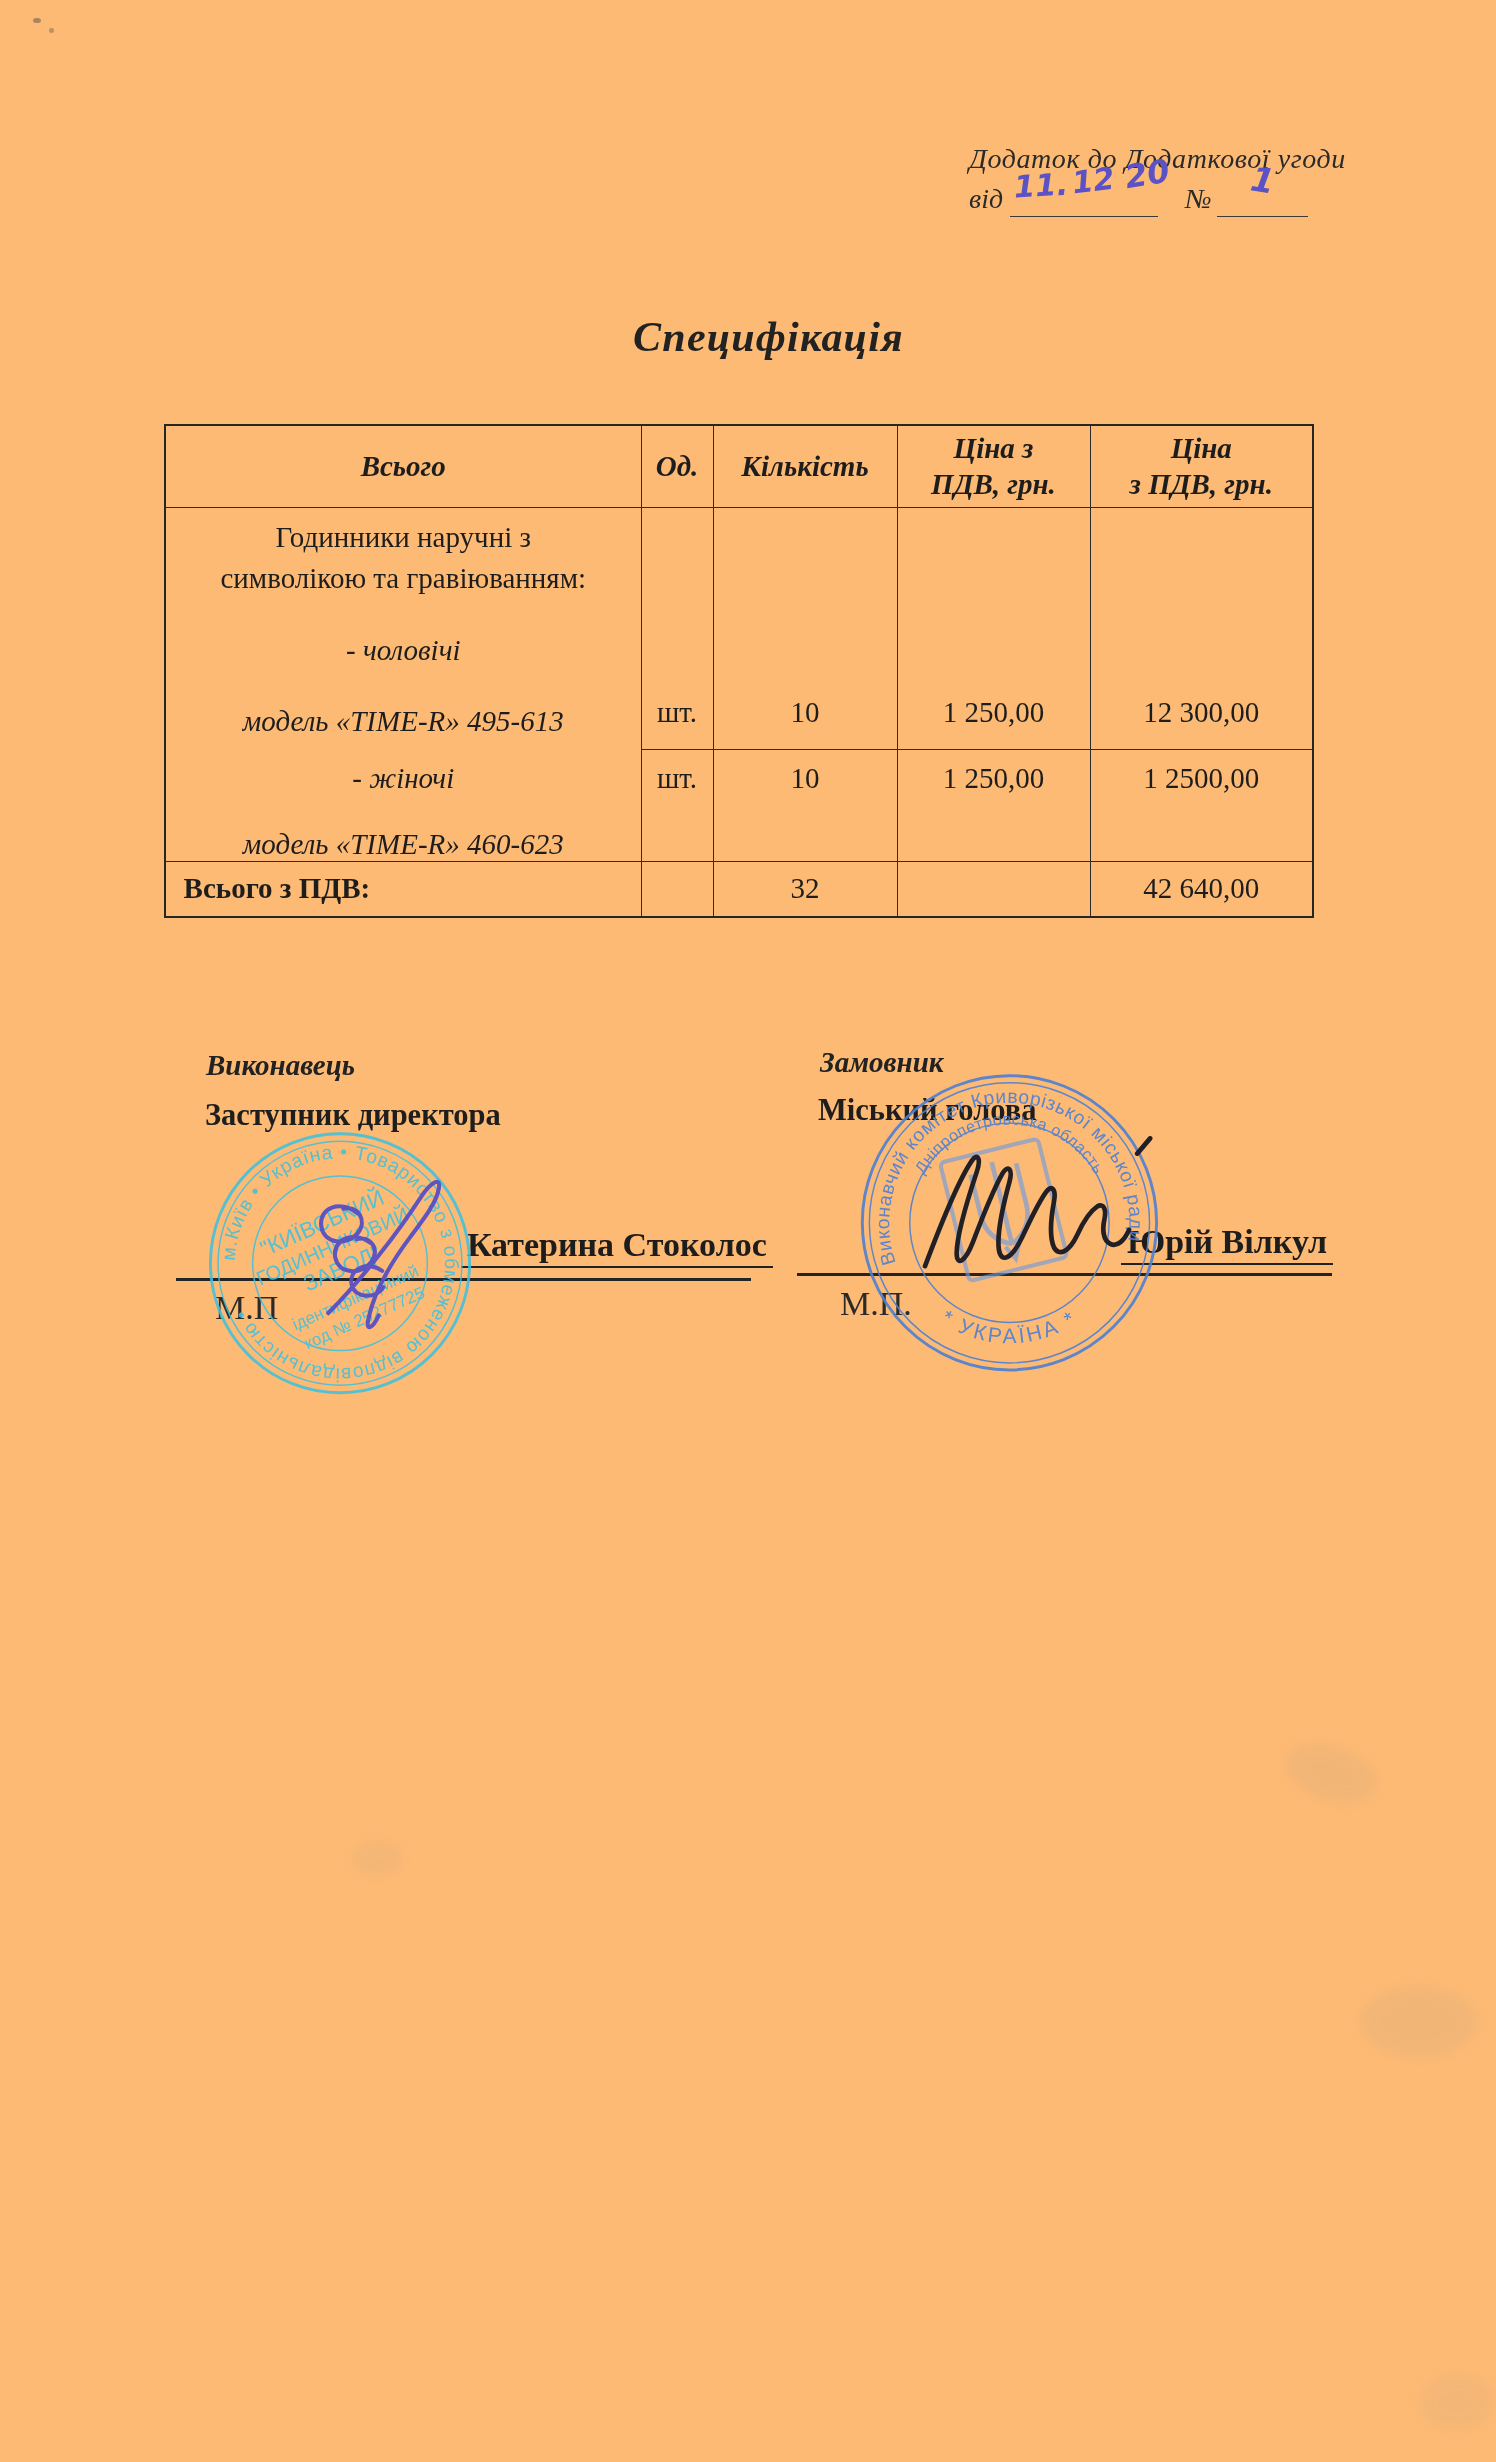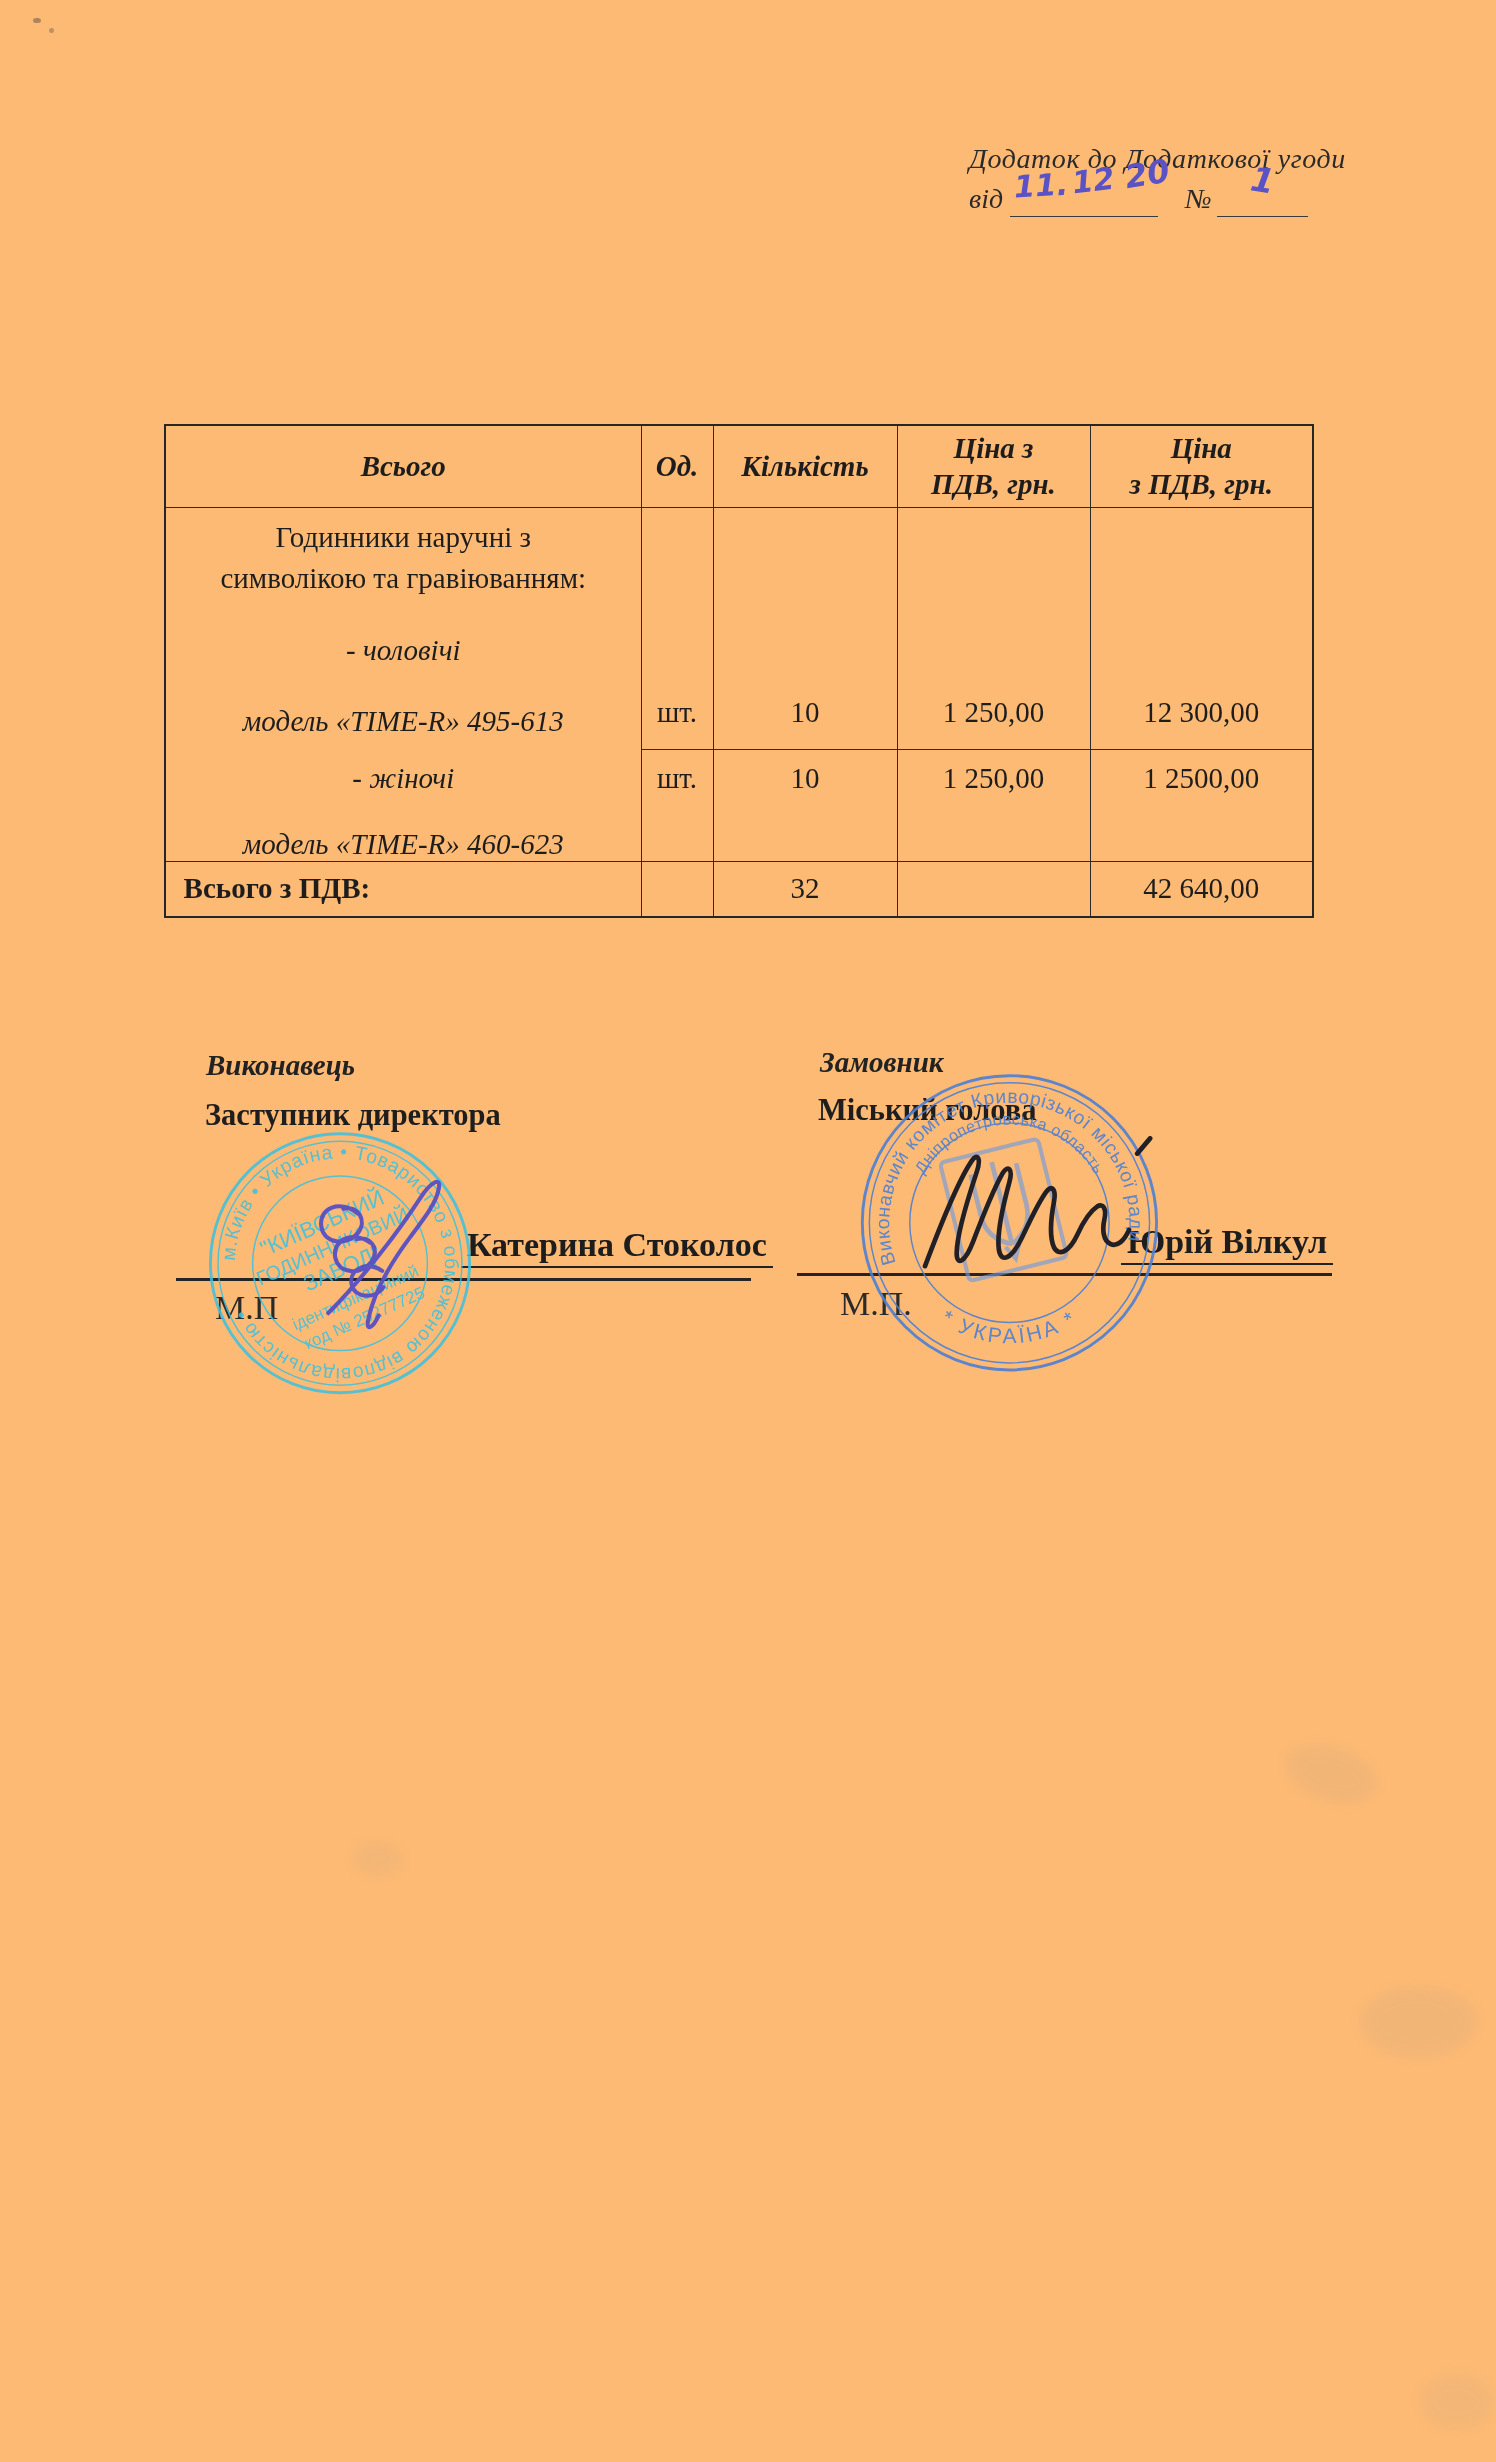--- a/index.html
+++ b/index.html
@@ -91,20 +91,21 @@
         <span class="hw hw-b">12</span>
         <span class="hw hw-c">20</span>
       </span>
       <span class="num-label">№</span>
       <span class="u-line num-line">
         <span class="hw hw-d">1</span>
       </span>
     </div>
   </div>
 
+  <div class="doc-title">Специфікація</div>
 
   <table class="spec">
     <colgroup>
       <col style="width:476px">
         <col style="width:72px">
         <col style="width:184px">
         <col style="width:193px">
         <col style="width:223px">
     </colgroup>
     <tbody>

